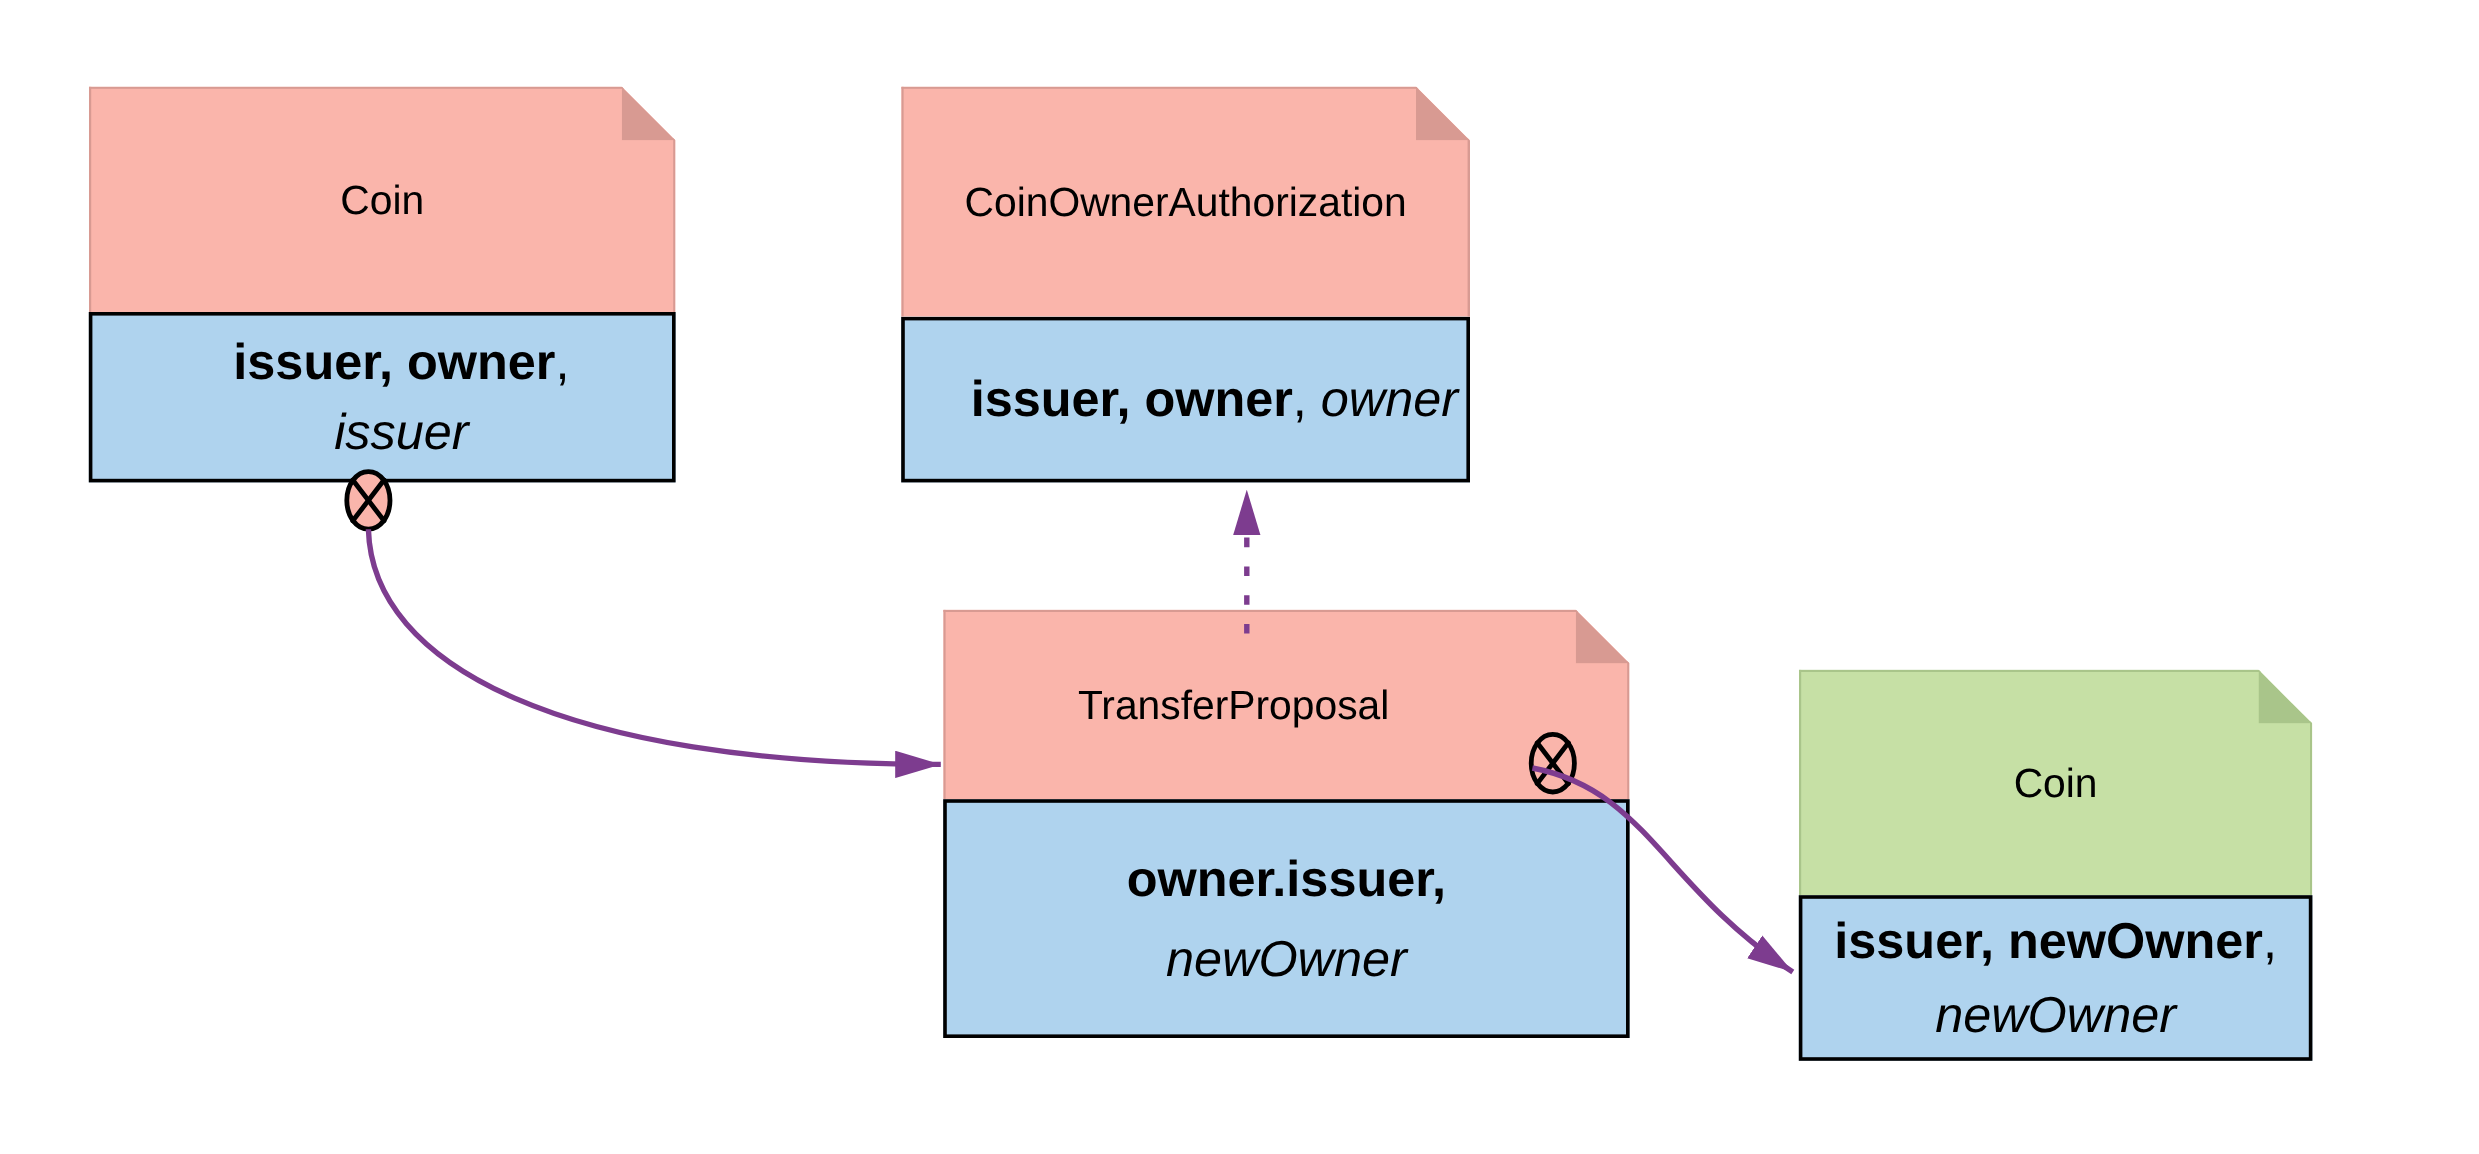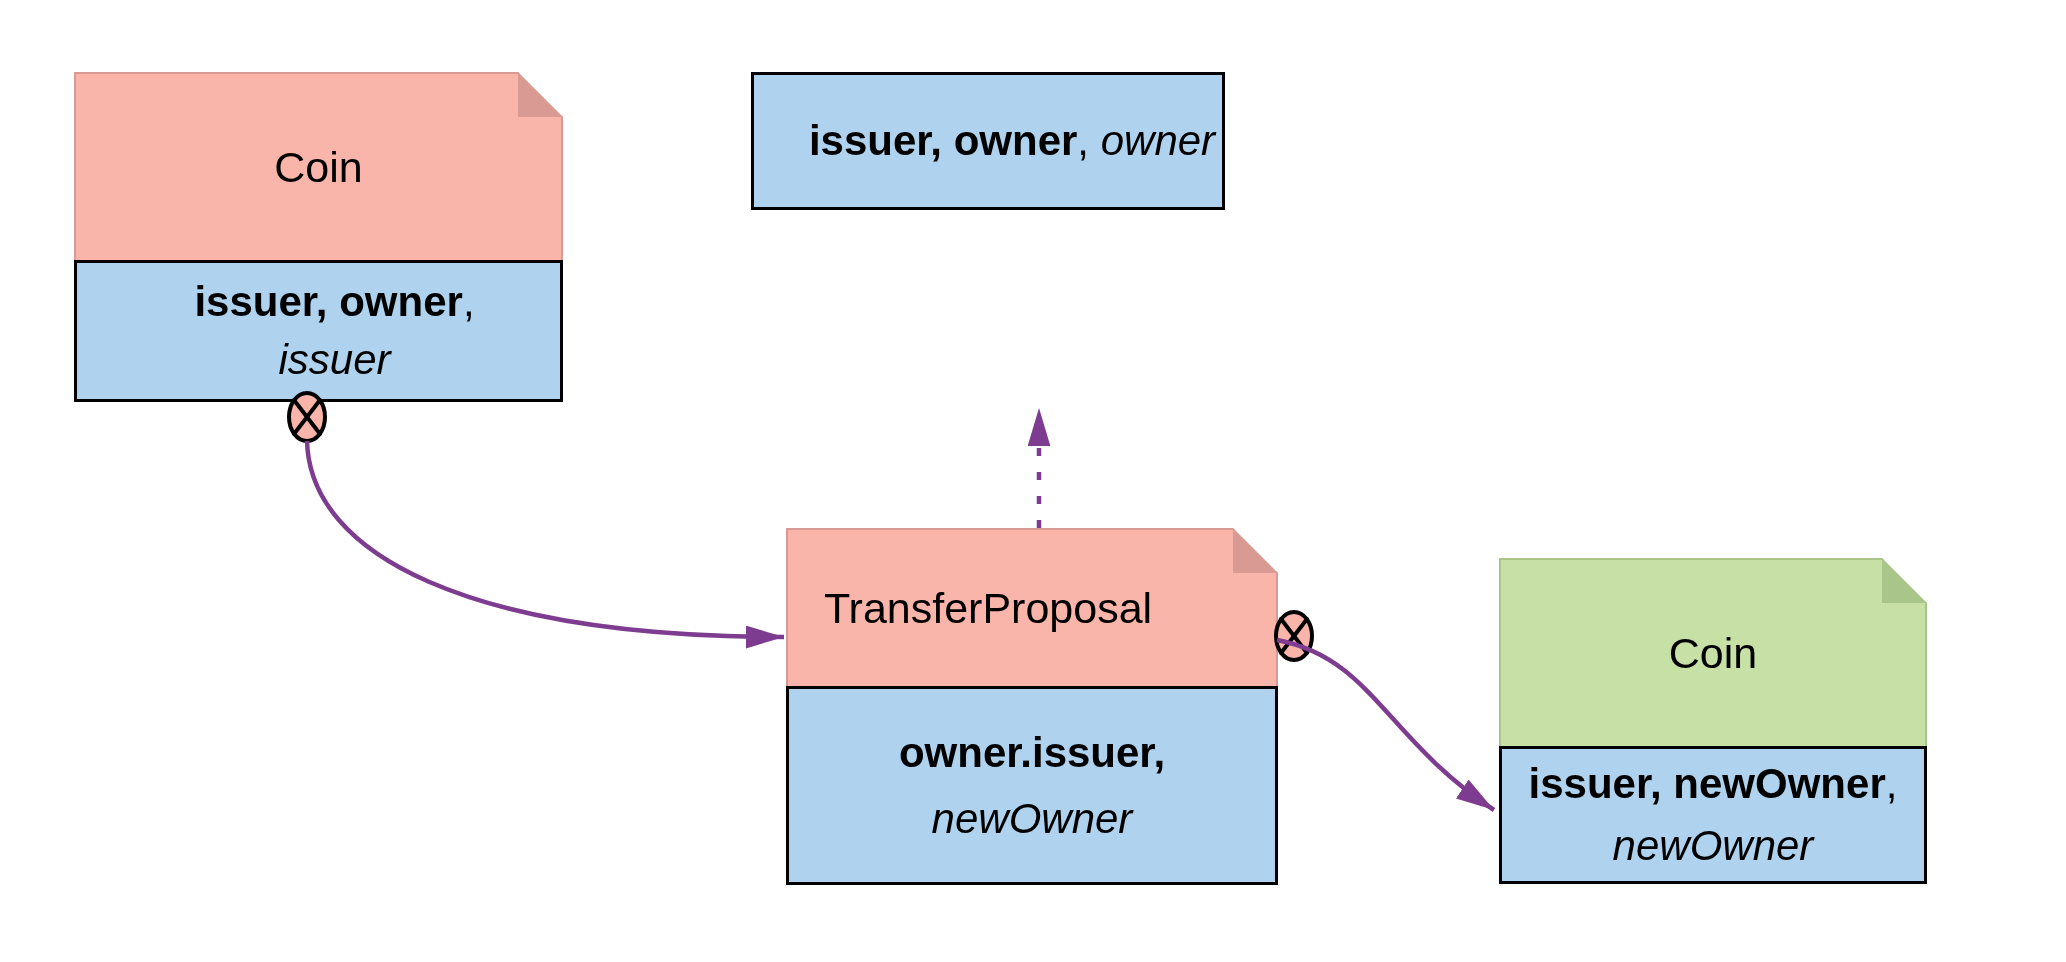--- a/index.html
+++ b/index.html
@@ -37,21 +37,21 @@
   }
   .fold{
     position:absolute;top:-2px;right:-2px;width:45px;height:45px;
     background:var(--pink-border);
     clip-path:polygon(0 0, 100% 100%, 0 100%);
   }
   .green .fold{background:var(--green-border);}
   .note-title{
     display:flex;align-items:center;justify-content:center;
     width:100%;height:100%;
-    font-size:43px;line-height:1;
+    font-size:34px;line-height:1;
     white-space:nowrap;
   }
   .note-title.shift-left{padding-right:88px;}
   .note-body{
     display:flex;flex-direction:column;align-items:center;justify-content:center;
     width:100%;
     background:var(--blue);
     border:3px solid var(--ink);
     font-size:42px;line-height:60px;
     white-space:nowrap;
@@ -82,26 +82,30 @@
       <div class="fold"></div>
       <div class="note-title">Coin</div>
     </div>
     <div class="note-body" style="height:142px;line-height:58px;padding-left:32px;">
       <div class="body-line"><span class="sig">issuer, owner</span><span class="sep">,</span></div>
       <div class="body-line ctrl">issuer</div>
     </div>
   </div>
 
   <div class="node" style="left:751px;top:72px;width:474px;">
+    <div class="note-header" style="height:192px;">
+      <div class="fold"></div>
+      <div class="note-title">CoinOwnerAuthorization</div>
+    </div>
     <div class="note-body" style="height:138px;padding-left:48px;">
       <div class="body-line"><span class="sig">issuer, owner</span><span class="sep">, </span><span class="ctrl">owner</span></div>
     </div>
   </div>
 
-  <div class="node" style="left:786px;top:528px;width:492px;">
+  <div class="node" style="left:786px;top:508px;width:572px;">
     <div class="note-header" style="height:158px;">
       <div class="fold"></div>
       <div class="note-title shift-left">TransferProposal</div>
     </div>
     <div class="note-body tall" style="height:199px;">
       <div class="body-line sig">owner.issuer,</div>
       <div class="body-line ctrl">newOwner</div>
     </div>
   </div>
 

